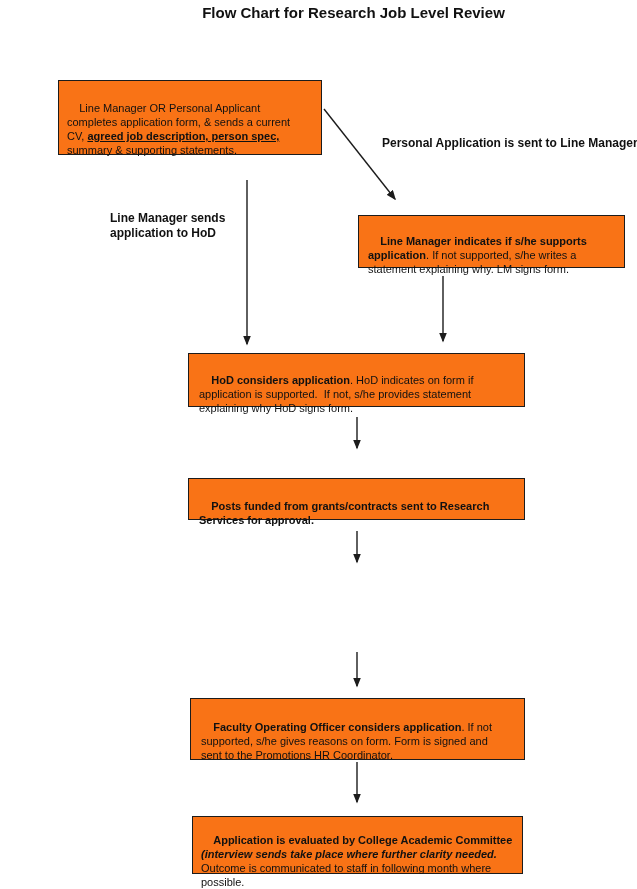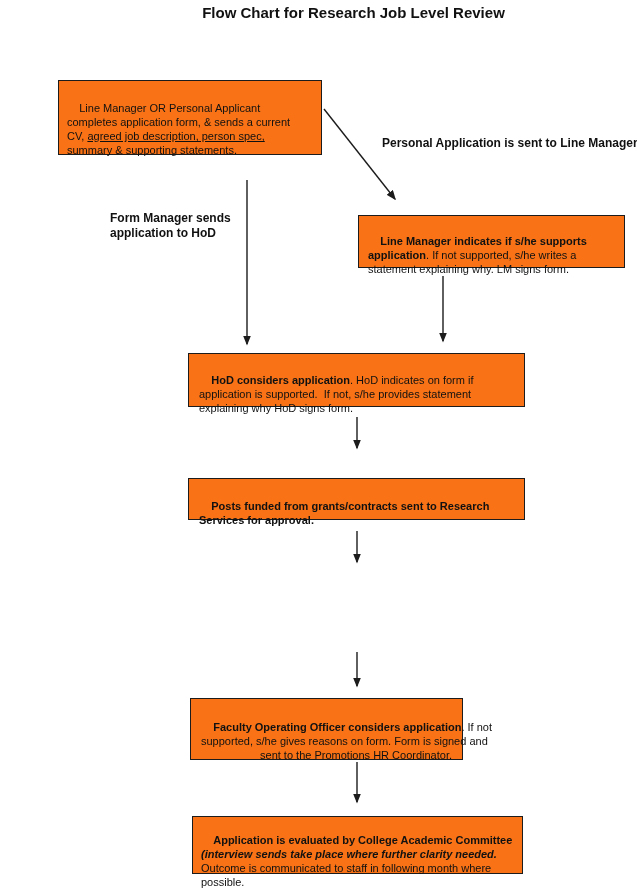--- a/index.html
+++ b/index.html
@@ -39,21 +39,21 @@
   }
   .edge-label {
     position: absolute;
     font-size: 12px;
     font-weight: bold;
     line-height: 15px;
     white-space: pre;
   }
   .b  { font-weight: bold; }
   .bi { font-weight: bold; font-style: italic; }
-  .u  { text-decoration: underline; }
+  .u  { text-decoration: underline; font-weight: bold; }
   svg.arrows {
     position: absolute;
     top: 0;
     left: 0;
     pointer-events: none;
   }
   svg.arrows line {
     stroke: #1c1c1c;
     stroke-width: 1.4;
   }
@@ -67,42 +67,42 @@
 
   <div class="node" style="left:23px; top:80px; width:264px; height:75px; padding:6px 8px;">
     <span>Line Manager OR Personal Applicant
 completes application form, &amp; sends a current
 CV, </span><span class="u">agreed job description, person spec,</span><span>
 summary &amp; supporting statements.</span>
   </div>
 
   <div class="edge-label" style="left:347px; top:136px;">Personal Application is sent to Line Manager</div>
 
-  <div class="edge-label" style="left:75px; top:211px;">Form Manager sends
+  <div class="edge-label" style="left:75px; top:211px;">Line Manager sends
 application to HoD</div>
 
   <div class="node" style="left:323px; top:215px; width:267px; height:53px; padding:4px 9px;">
     <span class="b">Line Manager indicates if s/he supports
 application</span><span>. If not supported, s/he writes a
 statement explaining why. LM signs form.</span>
   </div>
 
   <div class="node" style="left:153px; top:353px; width:337px; height:54px; padding:5px 10px;">
     <span class="b">HoD considers application</span><span>. HoD indicates on form if
 application is supported.  If not, s/he provides statement
 explaining why HoD signs form.</span>
   </div>
 
   <div class="node" style="left:153px; top:478px; width:337px; height:42px; padding:6px 10px;">
     <span class="b">Posts funded from grants/contracts sent to Research
 Services for approval.</span>
   </div>
 
 
-  <div class="node" style="left:155px; top:698px; width:273px; height:62px; padding:7px 10px;text-align:right;">
+  <div class="node" style="left:155px; top:698px; width:335px; height:62px; padding:7px 10px;">
     <span class="b">Faculty Operating Officer considers application</span><span>. If not
 supported, s/he gives reasons on form. Form is signed and
 sent to the Promotions HR Coordinator.</span>
   </div>
 
   <div class="node" style="left:157px; top:816px; width:331px; height:58px; padding:2px 8px;">
     <span class="b">Application is evaluated by College Academic Committee
 </span><span class="bi">(interview sends take place where further clarity needed.</span><span>
 Outcome is communicated to staff in following month where
 possible.</span>

